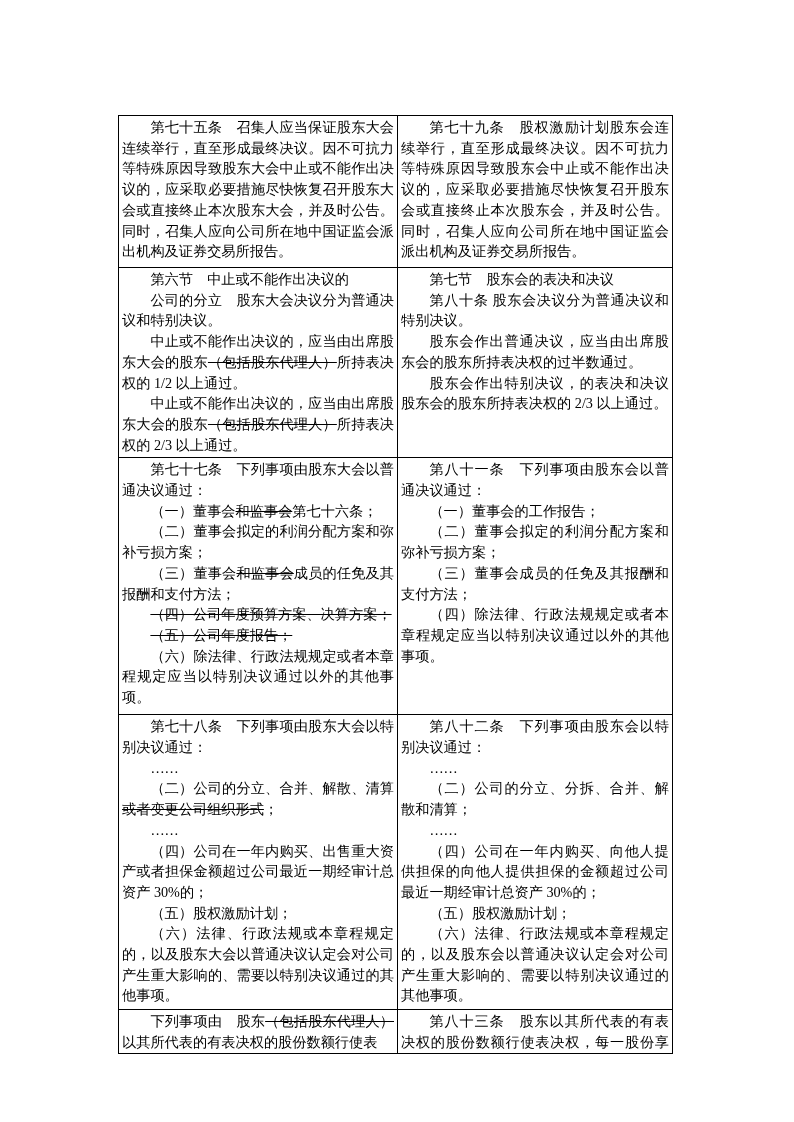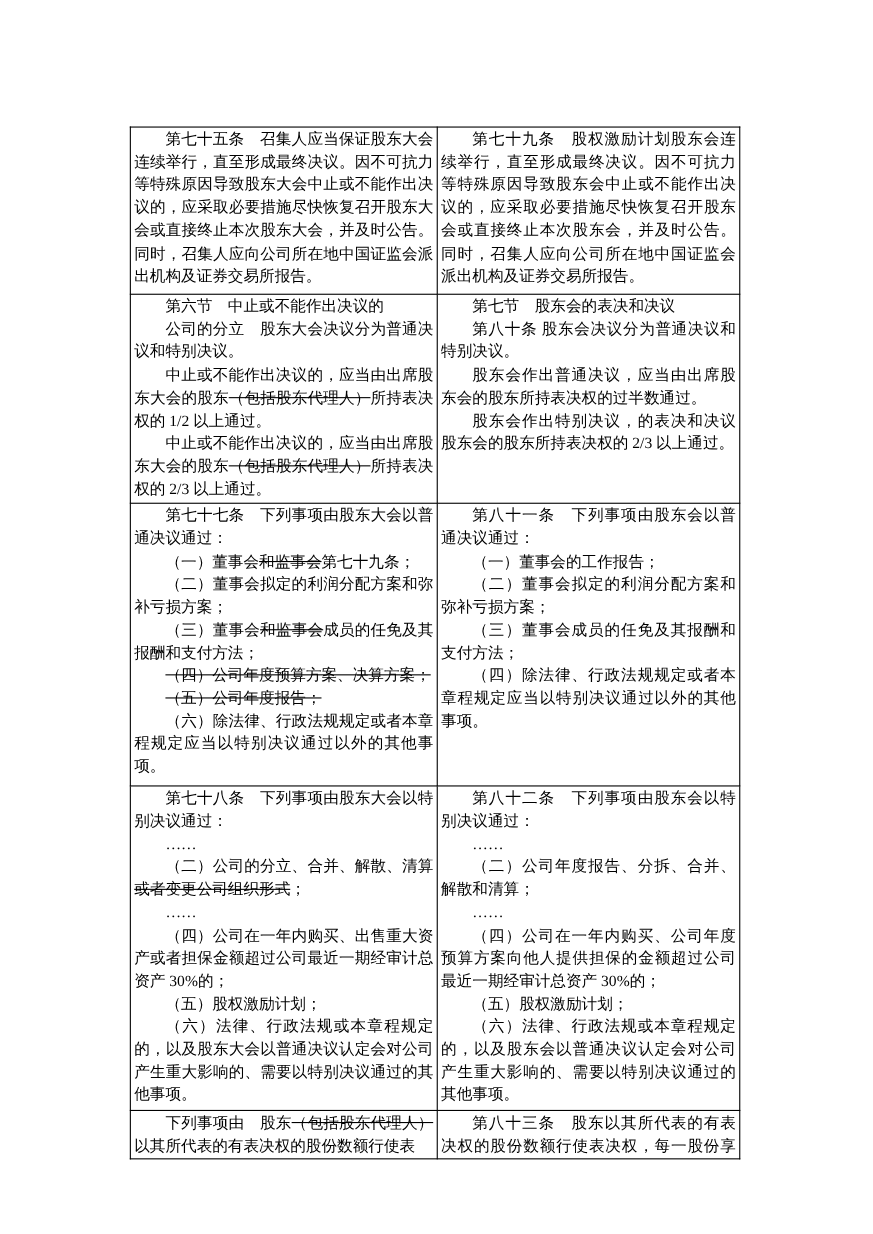--- a/index.html
+++ b/index.html
@@ -80,21 +80,21 @@
               <div class="para"><span class="rb">第八十条 股东会</span><span>决议分为普通决议和特别决议。</span></div>
               <div class="para"><span class="rb">股东会</span><span>作出普通决议，应当由出席</span><span class="rb">股东会</span><span>的股东所持表决权的</span><span class="rb">过半数</span><span>通过。</span></div>
               <div class="para"><span class="rb">股东会</span><span>作出特别决议，的表决和决议</span><span class="rb">股东会</span><span>的股东所持表决权的 2/3 以上通过。</span></div>
             </div>
           </td>
         </tr>
         <tr class="r3">
           <td>
             <div class="cellwrap">
               <div class="para"><span>第七十七条　下列事项由股东大会以普通决议通过：</span></div>
-              <div class="para"><span>（一）董事会</span><span class="rb rs">和监事会</span><span>第七十九条；</span></div>
+              <div class="para"><span>（一）董事会</span><span class="rb rs">和监事会</span><span>第七十六条；</span></div>
               <div class="para"><span>（二）董事会拟定的利润分配方案和弥补亏损方案；</span></div>
               <div class="para"><span>（三）董事会</span><span class="rb rs">和监事会</span><span>成员的任免及其报酬和支付方法；</span></div>
               <div class="para"><span class="rb rs">（四）公司年度预算方案、决算方案；</span></div>
               <div class="para"><span class="rb rs">（五）公司年度报告；</span></div>
               <div class="para"><span>（六）除法律、行政法规规定或者本章程规定应当以特别决议通过以外的其他事项。</span></div>
             </div>
           </td>
           <td>
             <div class="cellwrap">
               <div class="para"><span class="rb">第八十一条</span><span>　下列事项由</span><span class="rb">股东会</span><span>以普通决议通过：</span></div>
@@ -114,23 +114,23 @@
               <div class="para"><span>……</span></div>
               <div class="para"><span>（四）公司在一年内购买、出售重大资产或者担保金额超过公司最近一期经审计总资产 30%的；</span></div>
               <div class="para"><span>（五）股权激励计划；</span></div>
               <div class="para"><span>（六）法律、行政法规或本章程规定的，以及股东大会以普通决议认定会对公司产生重大影响的、需要以特别决议通过的其他事项。</span></div>
             </div>
           </td>
           <td>
             <div class="cellwrap">
               <div class="para"><span class="rb">第八十二条</span><span>　下列事项由</span><span class="rb">股东会</span><span>以特别决议通过：</span></div>
               <div class="para"><span>……</span></div>
-              <div class="para"><span>（二）公司年度报告、</span><span class="rb">分拆、</span><span>合并、解散</span><span class="rb">和</span><span>清算；</span></div>
+              <div class="para"><span>（二）公司的分立、</span><span class="rb">分拆、</span><span>合并、解散</span><span class="rb">和</span><span>清算；</span></div>
               <div class="para"><span>……</span></div>
-              <div class="para"><span>（四）公司在一年内购买、公司年度预算方案</span><span class="rb">向他人提供担保的</span><span>金额超过公司最近一期经审计总资产 30%的；</span></div>
+              <div class="para"><span>（四）公司在一年内购买、向他人提供担保的</span><span class="rb">向他人提供担保的</span><span>金额超过公司最近一期经审计总资产 30%的；</span></div>
               <div class="para"><span>（五）股权激励计划；</span></div>
               <div class="para"><span>（六）法律、行政法规或本章程规定的，以及</span><span class="rb">股东会</span><span>以普通决议认定会对公司产生重大影响的、需要以特别决议通过的其他事项。</span></div>
             </div>
           </td>
         </tr>
         <tr class="r5">
           <td>
             <div class="cellwrap">
               <div class="para"><span>下列事项由　股东</span><span class="rb rs">（包括股东代理人）</span><span>以其所代表的有表决权的股份数额行使表</span></div>
             </div>

